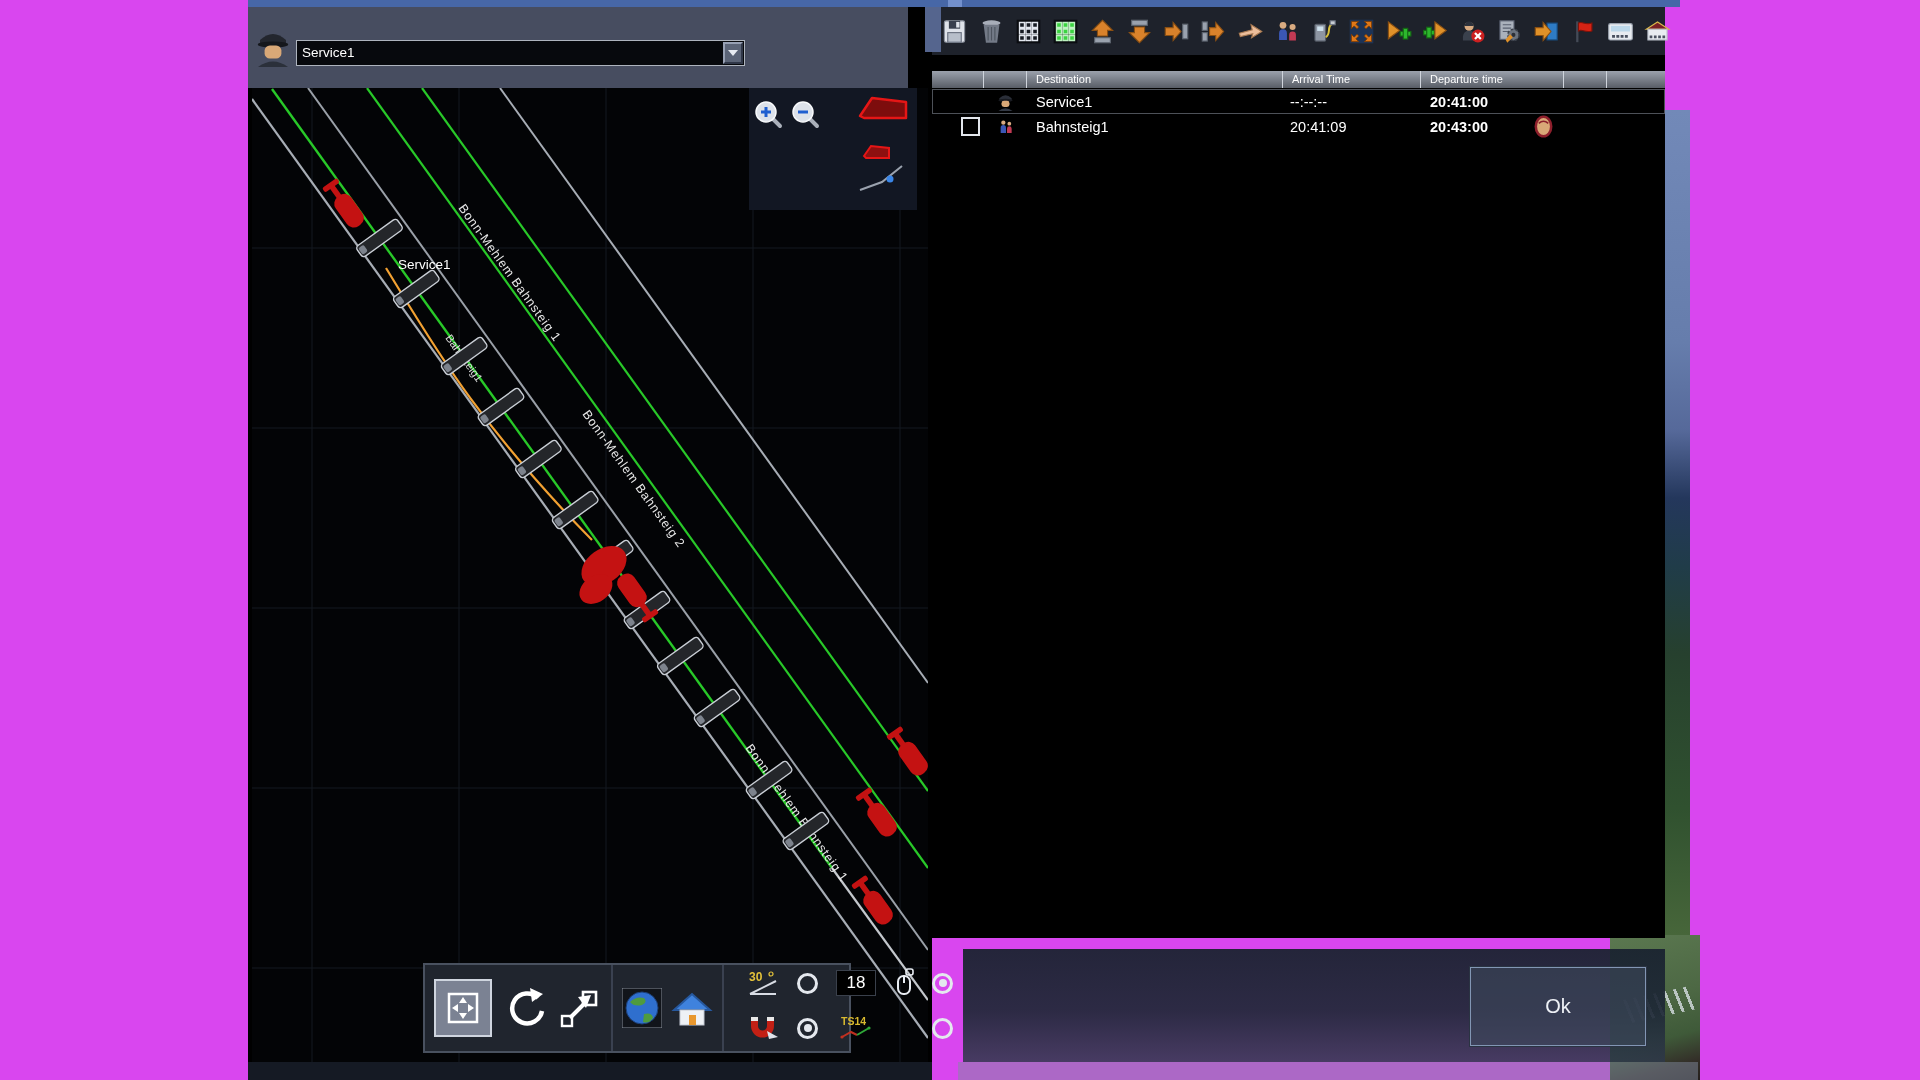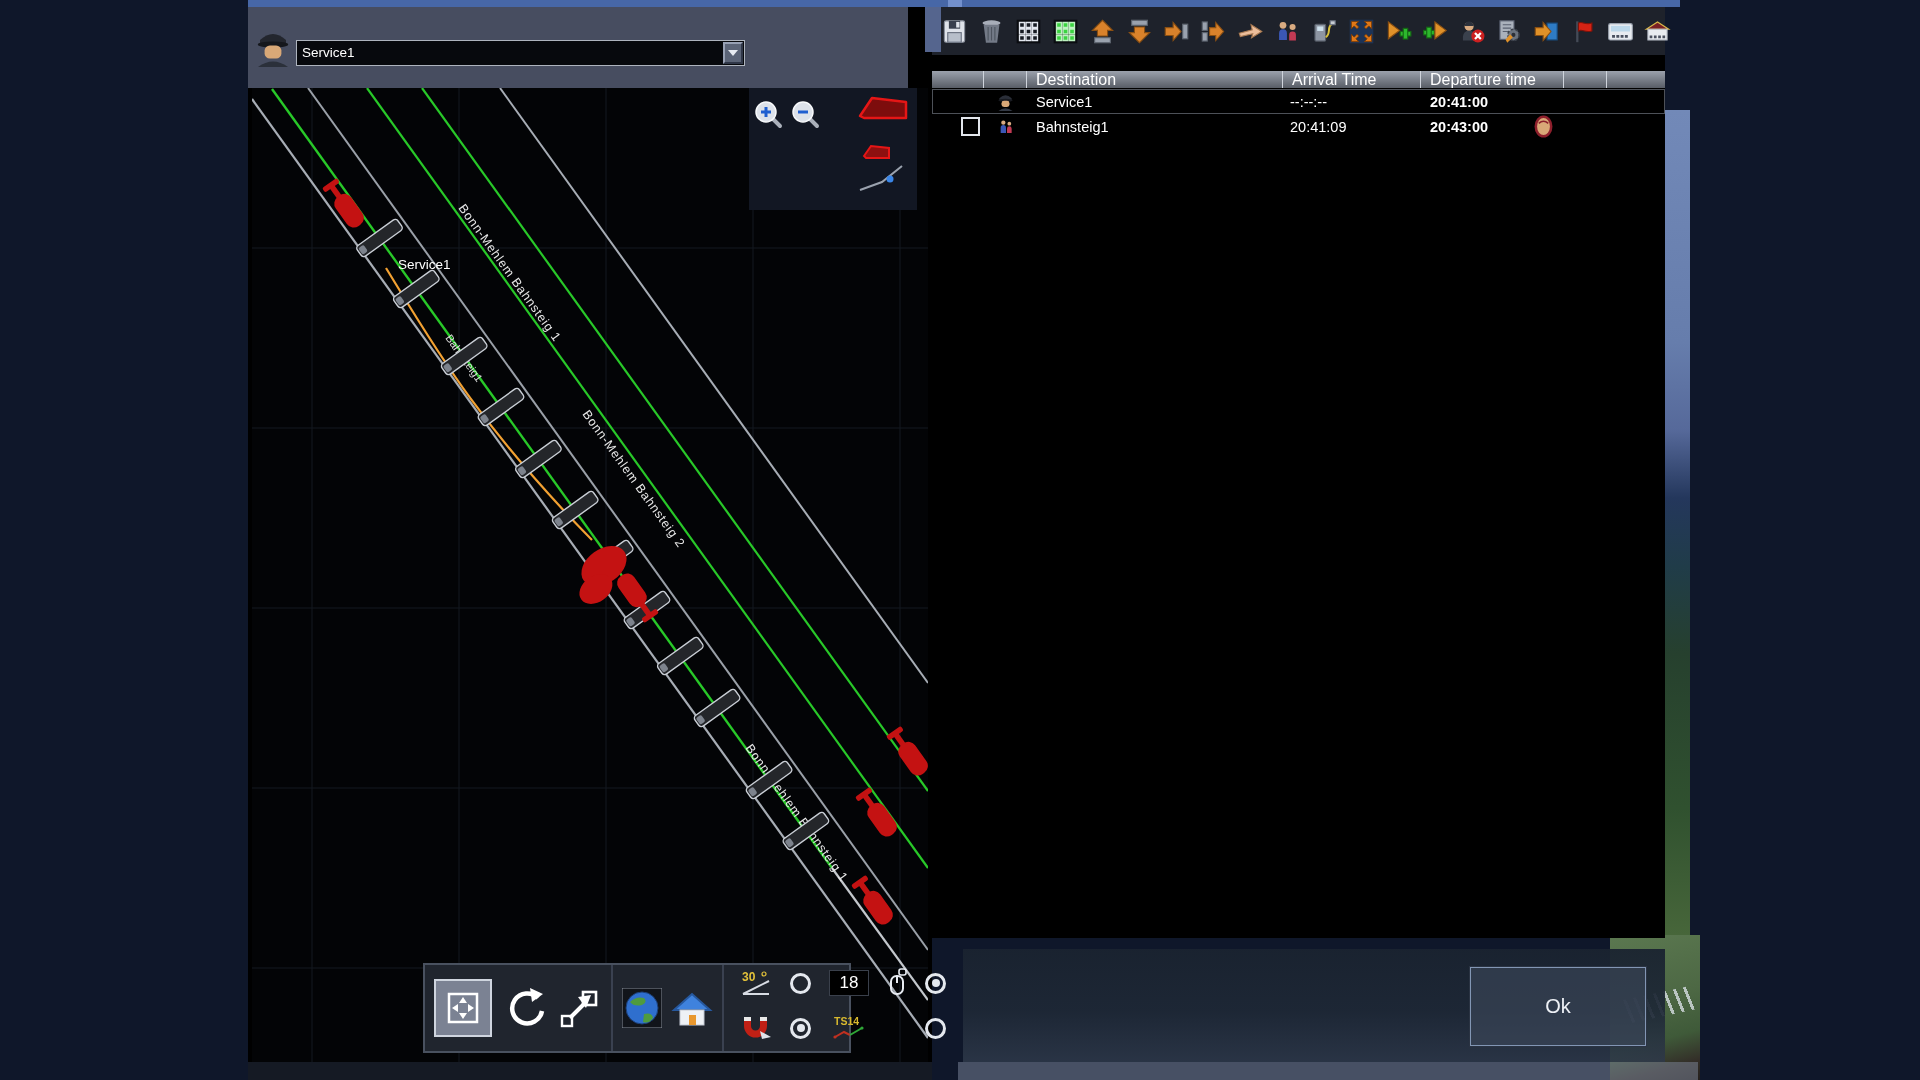--- a/index.html
+++ b/index.html
@@ -1,16 +1,16 @@
 <!DOCTYPE html>
 <html><head>
 <meta charset="utf-8">
 <style>
   html,body{margin:0;padding:0;background:#000;}
-  #screen{position:relative;width:1920px;height:1080px;background:#0f172a;overflow:hidden;
+  #screen{position:relative;width:1920px;height:1080px;background:#d946ef;overflow:hidden;
           font-family:"Liberation Sans",sans-serif;color:#fff;}
   .abs{position:absolute;}
 
   
   .top-strip{left:248px;top:0;width:1432px;height:7px;background:#4767a7;z-index:3;}
   .top-notch{left:948px;top:0;width:14px;height:7px;background:#7390cc;z-index:4;}
   .v-strip{left:925px;top:7px;width:16px;height:45px;background:#55658e;z-index:3;}
 
   
   .world-sliver{left:1660px;top:110px;width:30px;height:970px;z-index:0;
@@ -34,40 +34,40 @@
   .dd-tri{width:0;height:0;border:5px solid transparent;border-top:6px solid #e8ecf2;margin-top:5px;}
 
   
   .mtb{position:absolute;left:175px;top:956px;width:424px;height:86px;background:#20252e;
        border:2px solid #49515f;display:flex;box-sizing:content-box;z-index:2;}
   .grp{display:flex;align-items:center;padding:0 9px;gap:9px;}
   .grp+.grp{border-left:2px solid #3a4150;}
   .pan-tile{width:54px;height:54px;background:#7b8293;border:2px solid #cfd5df;
        display:flex;align-items:center;justify-content:center;}
   .g3{display:grid;grid-template-columns:34px 19px 42px 20px 19px;grid-auto-rows:36px;
-      align-items:center;justify-items:center;column-gap:18px;padding:0 15px;}
+      align-items:center;justify-items:center;column-gap:18px;padding:0 22px;}
   .radio{width:15px;height:15px;border:3px solid #e4e8ee;border-radius:50%;position:relative;}
   .radio.on::after{content:"";position:absolute;left:3.5px;top:3.5px;width:8px;height:8px;
       border-radius:50%;background:#e4e8ee;}
   .counter{width:38px;height:24px;background:#000;border:1px solid #3a404b;color:#fff;
       font-size:17px;text-align:center;line-height:24px;}
 
   .lp-bottom{left:248px;top:1062px;width:684px;height:18px;background:#151a24;z-index:2;}
 
   
   .right-panel{left:932px;top:7px;width:733px;height:931px;background:#000;z-index:1;}
   .rp-toolbar{position:absolute;left:0;top:0;width:733px;height:48px;background:#1e222b;
       display:flex;align-items:center;gap:10px;padding-left:9px;box-sizing:border-box;}
   .ti{width:27px;height:27px;flex:0 0 auto;}
   .ti svg{width:27px;height:27px;display:block;}
 
   .thead{position:absolute;left:0;top:64px;width:733px;height:17px;
       background:linear-gradient(#9ba1ac,#585d66);display:grid;
       grid-template-columns:52px 43px 256px 138px 143px 43px auto;}
-  .thead .hc{border-right:1px solid #cfd4dc;font-size:16px;line-height:17px;
+  .thead .hc{border-right:1px solid #cfd4dc;font-size:11px;line-height:17px;
       padding-left:9px;color:#fff;white-space:nowrap;overflow:hidden;}
   .trow{position:absolute;left:0;width:733px;height:25px;display:grid;
       grid-template-columns:52px 43px 256px 138px 143px 43px auto;align-items:center;
       font-size:14.5px;color:#fff;}
   .trow.sel{box-shadow:inset 0 0 0 1px #4d5158;}
   .cell-dest{padding-left:9px;}
   .cell-arr{padding-left:7px;}
   .cell-dep{padding-left:9px;font-weight:bold;}
   .cbx{width:15px;height:15px;border:2px solid #e2e6ec;margin-left:29px;background:transparent;}
   .rowicon{display:flex;justify-content:center;}

